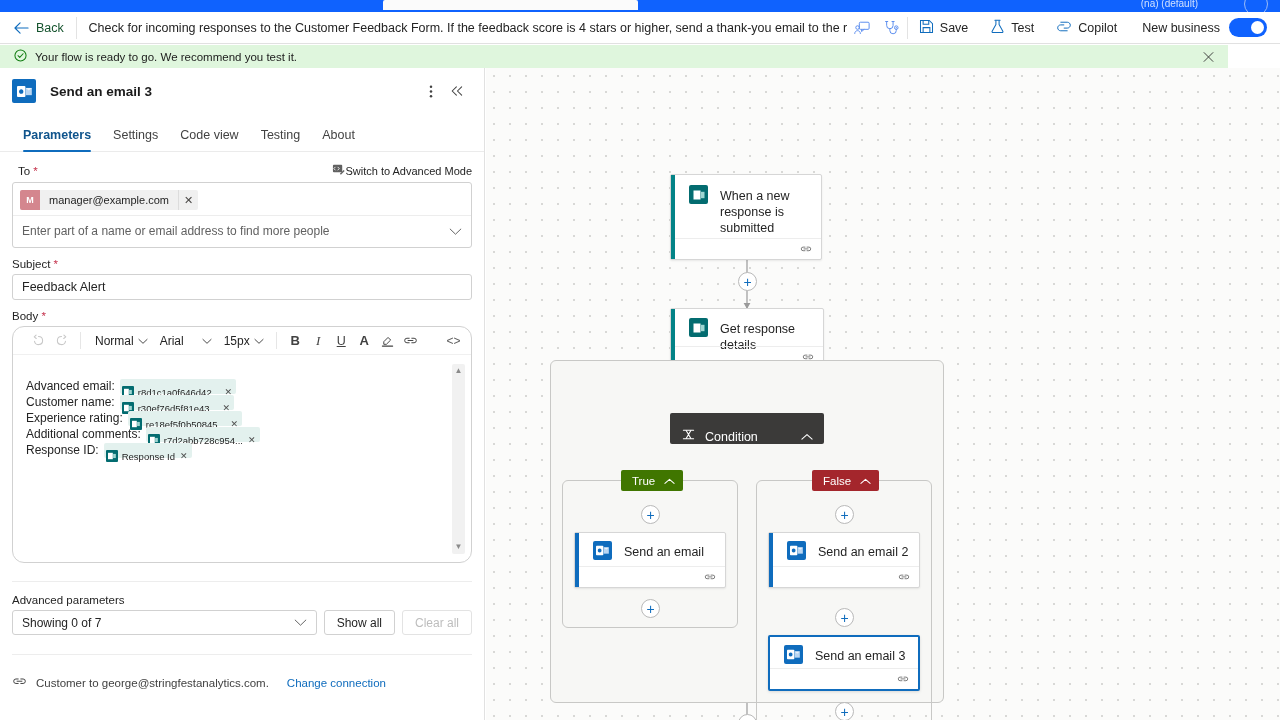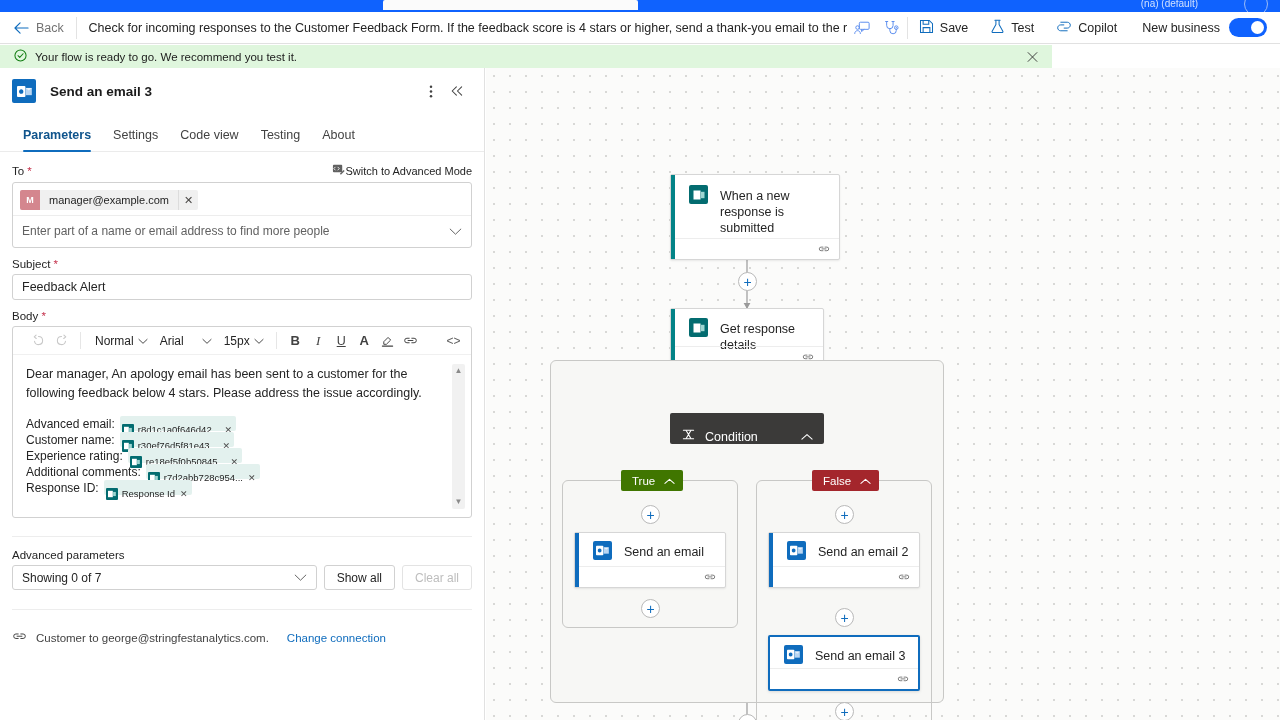--- a/index.html
+++ b/index.html
@@ -32,21 +32,21 @@
   
   .cmdbar {
     position: absolute; left: 0; top: 12px; width: 1280px; height: 32px;
     background: #ffffff;
     border-bottom: 1px solid #e1e1e1;
     display: flex; align-items: center;
   }
   .back-btn {
     display: flex; align-items: center; gap: 7px;
     padding: 0 12px 0 14px; height: 32px; cursor: pointer;
-    color: #737373; font-size: 12.5px;
+    color: #14532d; font-size: 12.5px;
   }
   .back-btn svg { display: block; }
   .cmd-sep { width: 1px; height: 22px; background: #e3e3e3; }
   .flow-desc {
     flex: 1 1 auto; min-width: 0;
     padding: 0 10px 0 12px;
     font-size: 12.5px; color: #242424;
     white-space: nowrap; overflow: hidden;
   }
   .cmd-iconbtn {
@@ -64,21 +64,21 @@
     width: 38px; height: 19px; border-radius: 10px; background: #0f62fe;
     position: relative; cursor: pointer; margin-right: 13px; flex: 0 0 auto;
   }
   .toggle::after {
     content: ""; position: absolute; right: 3px; top: 3px;
     width: 13px; height: 13px; border-radius: 50%; background: #fff;
   }
 
   
   .banner {
-    position: absolute; left: 0; top: 45px; width: 1052px; height: 23px;
+    position: absolute; left: 0; top: 45px; width: 1228px; height: 23px;
     background: #dff6dd;
     display: flex; align-items: center; gap: 8px; padding-left: 14px;
   }
   .banner-text { font-size: 11.5px; color: #1b1b1b; }
   .banner-close {
     position: absolute; right: 14px; top: 50%; transform: translateY(-50%);
     cursor: pointer; line-height: 0;
   }
 
   
@@ -108,21 +108,21 @@
     padding: 6px 11px 9px 11px; font-size: 12.5px; color: #424242;
     cursor: pointer; position: relative;
   }
   .tab.active { color: #0f548c; font-weight: bold; }
   .tab.active::after {
     content: ""; position: absolute; left: 11px; right: 11px; bottom: -1px;
     height: 2px; background: #0f6cbd; border-radius: 2px;
   }
 
   .panel-body { padding: 11px 12px 0 12px; }
-  .field-row { display: flex; align-items: center; justify-content: space-between; }
+  .field-row { display: flex; align-items: center; justify-content: space-between; margin-left: 6px; }
   .field-label { font-size: 11.5px; color: #242424; }
   .req { color: #c4314b; }
   .adv-mode {
     display: flex; align-items: center; 
     font-size: 11px; color: #242424; cursor: pointer;
   }
 
   .to-box {
     margin-top: 4px; border: 1px solid #d1d1d1; border-radius: 3px;
     background: #fff; overflow: hidden;
@@ -148,22 +148,22 @@
   .to-placeholder { font-size: 12px; color: #616161; }
 
   .input-box {
     margin-top: 4px; width: 100%; height: 26px;
     border: 1px solid #d1d1d1; border-radius: 3px; background: #fff;
     display: flex; align-items: center; padding: 0 9px;
     font-size: 12.5px; color: #242424;
   }
 
   .rte {
-    margin-top: 4px; border: 1px solid #d1d1d1; border-radius: 3px;
-    background: #fff; height: 192px; position: relative; overflow: hidden;
+    margin-top: 4px; border: 1px solid #d1d1d1; border-radius: 12px;
+    background: #fff; height: 237px; position: relative; overflow: hidden;
   }
   .rte-toolbar {
     display: flex; align-items: center; height: 28px;
     border-bottom: 1px solid #f0f0f0; padding: 0 6px 0 14px; gap: 0;
   }
   .rte-btn {
     min-width: 23px; height: 24px; display: flex; align-items: center; justify-content: center;
     cursor: pointer; color: #424242; font-size: 12.5px;
   }
   .rte-sel {
@@ -482,21 +482,20 @@
           <svg width="15" height="13" viewBox="0 0 16 13">
               <path d="M6.6 4.1H4.2a2.4 2.4 0 1 0 0 4.8h2.4M9.4 4.1h2.4a2.4 2.4 0 1 1 0 4.8H9.4" stroke="#424242" stroke-width="1.05" fill="none" stroke-linecap="round"></path>
               <path d="M5.4 6.5h5.2" stroke="#424242" stroke-width="1.05" stroke-linecap="round"></path>
             </svg>
         </div>
         <div class="rte-spacer"></div>
         <div class="rte-btn" style="color:#616161;font-size:12px">&lt;&gt;</div>
       </div>
 
       <div class="rte-content">
-        <div class="rte-para">Dear manager, An apology email has been sent to a customer for the following feedback below 4 stars. Please address the issue accordingly.</div>
         <div class="tok-lines">
 
           <div class="tok-line">
             <span>Advanced email:</span>
             <span class="token">
               <span class="token-ico">
                   <svg width="8" height="8" viewBox="0 0 10 10">
                     <rect x="0" y="1" width="6" height="8" fill="#fff"></rect>
                     <rect x="6.4" y="2.4" width="3.4" height="5.2" fill="#9fd6d2"></rect>
                   </svg>
@@ -627,21 +626,21 @@
       <path d="M358 456 V478" stroke="#9a9a9a" stroke-width="1.2" fill="none"></path>
       <path d="M354.6 473 L358 479 L361.4 473" fill="#9a9a9a"></path>
       <path d="M358 520 V541" stroke="#9a9a9a" stroke-width="1.2" fill="none"></path>
       <path d="M358 559 V581" stroke="#9a9a9a" stroke-width="1.2" fill="none"></path>
       <path d="M354.6 576 L358 582 L361.4 576" fill="#9a9a9a"></path>
       <path d="M358 623 V635" stroke="#9a9a9a" stroke-width="1.2" fill="none"></path>
 
       <path d="M261 635 V648" stroke="#9a9a9a" stroke-width="1.2" fill="none"></path>
     </svg>
 
-    <div class="node" style="left:184px; top:106px; width:170px; height:86px;">
+    <div class="node" style="left:184px; top:106px; width:152px; height:86px;">
       <div class="node-accent" style="background:#038387"></div>
       <div class="node-main">
         <div class="node-icon-outlook" style="background:#036c70;width:19px;height:19px;border-radius:2px;">
           <svg width="12" height="12" viewBox="0 0 12 12">
               <rect x="0.5" y="1.5" width="7" height="9" fill="#fff"></rect>
               <rect x="8" y="2.8" width="3.5" height="6.4" fill="#9fd6d2"></rect>
             </svg>
         </div>
         <div class="node-title">When a new response is submitted</div>
       </div>

